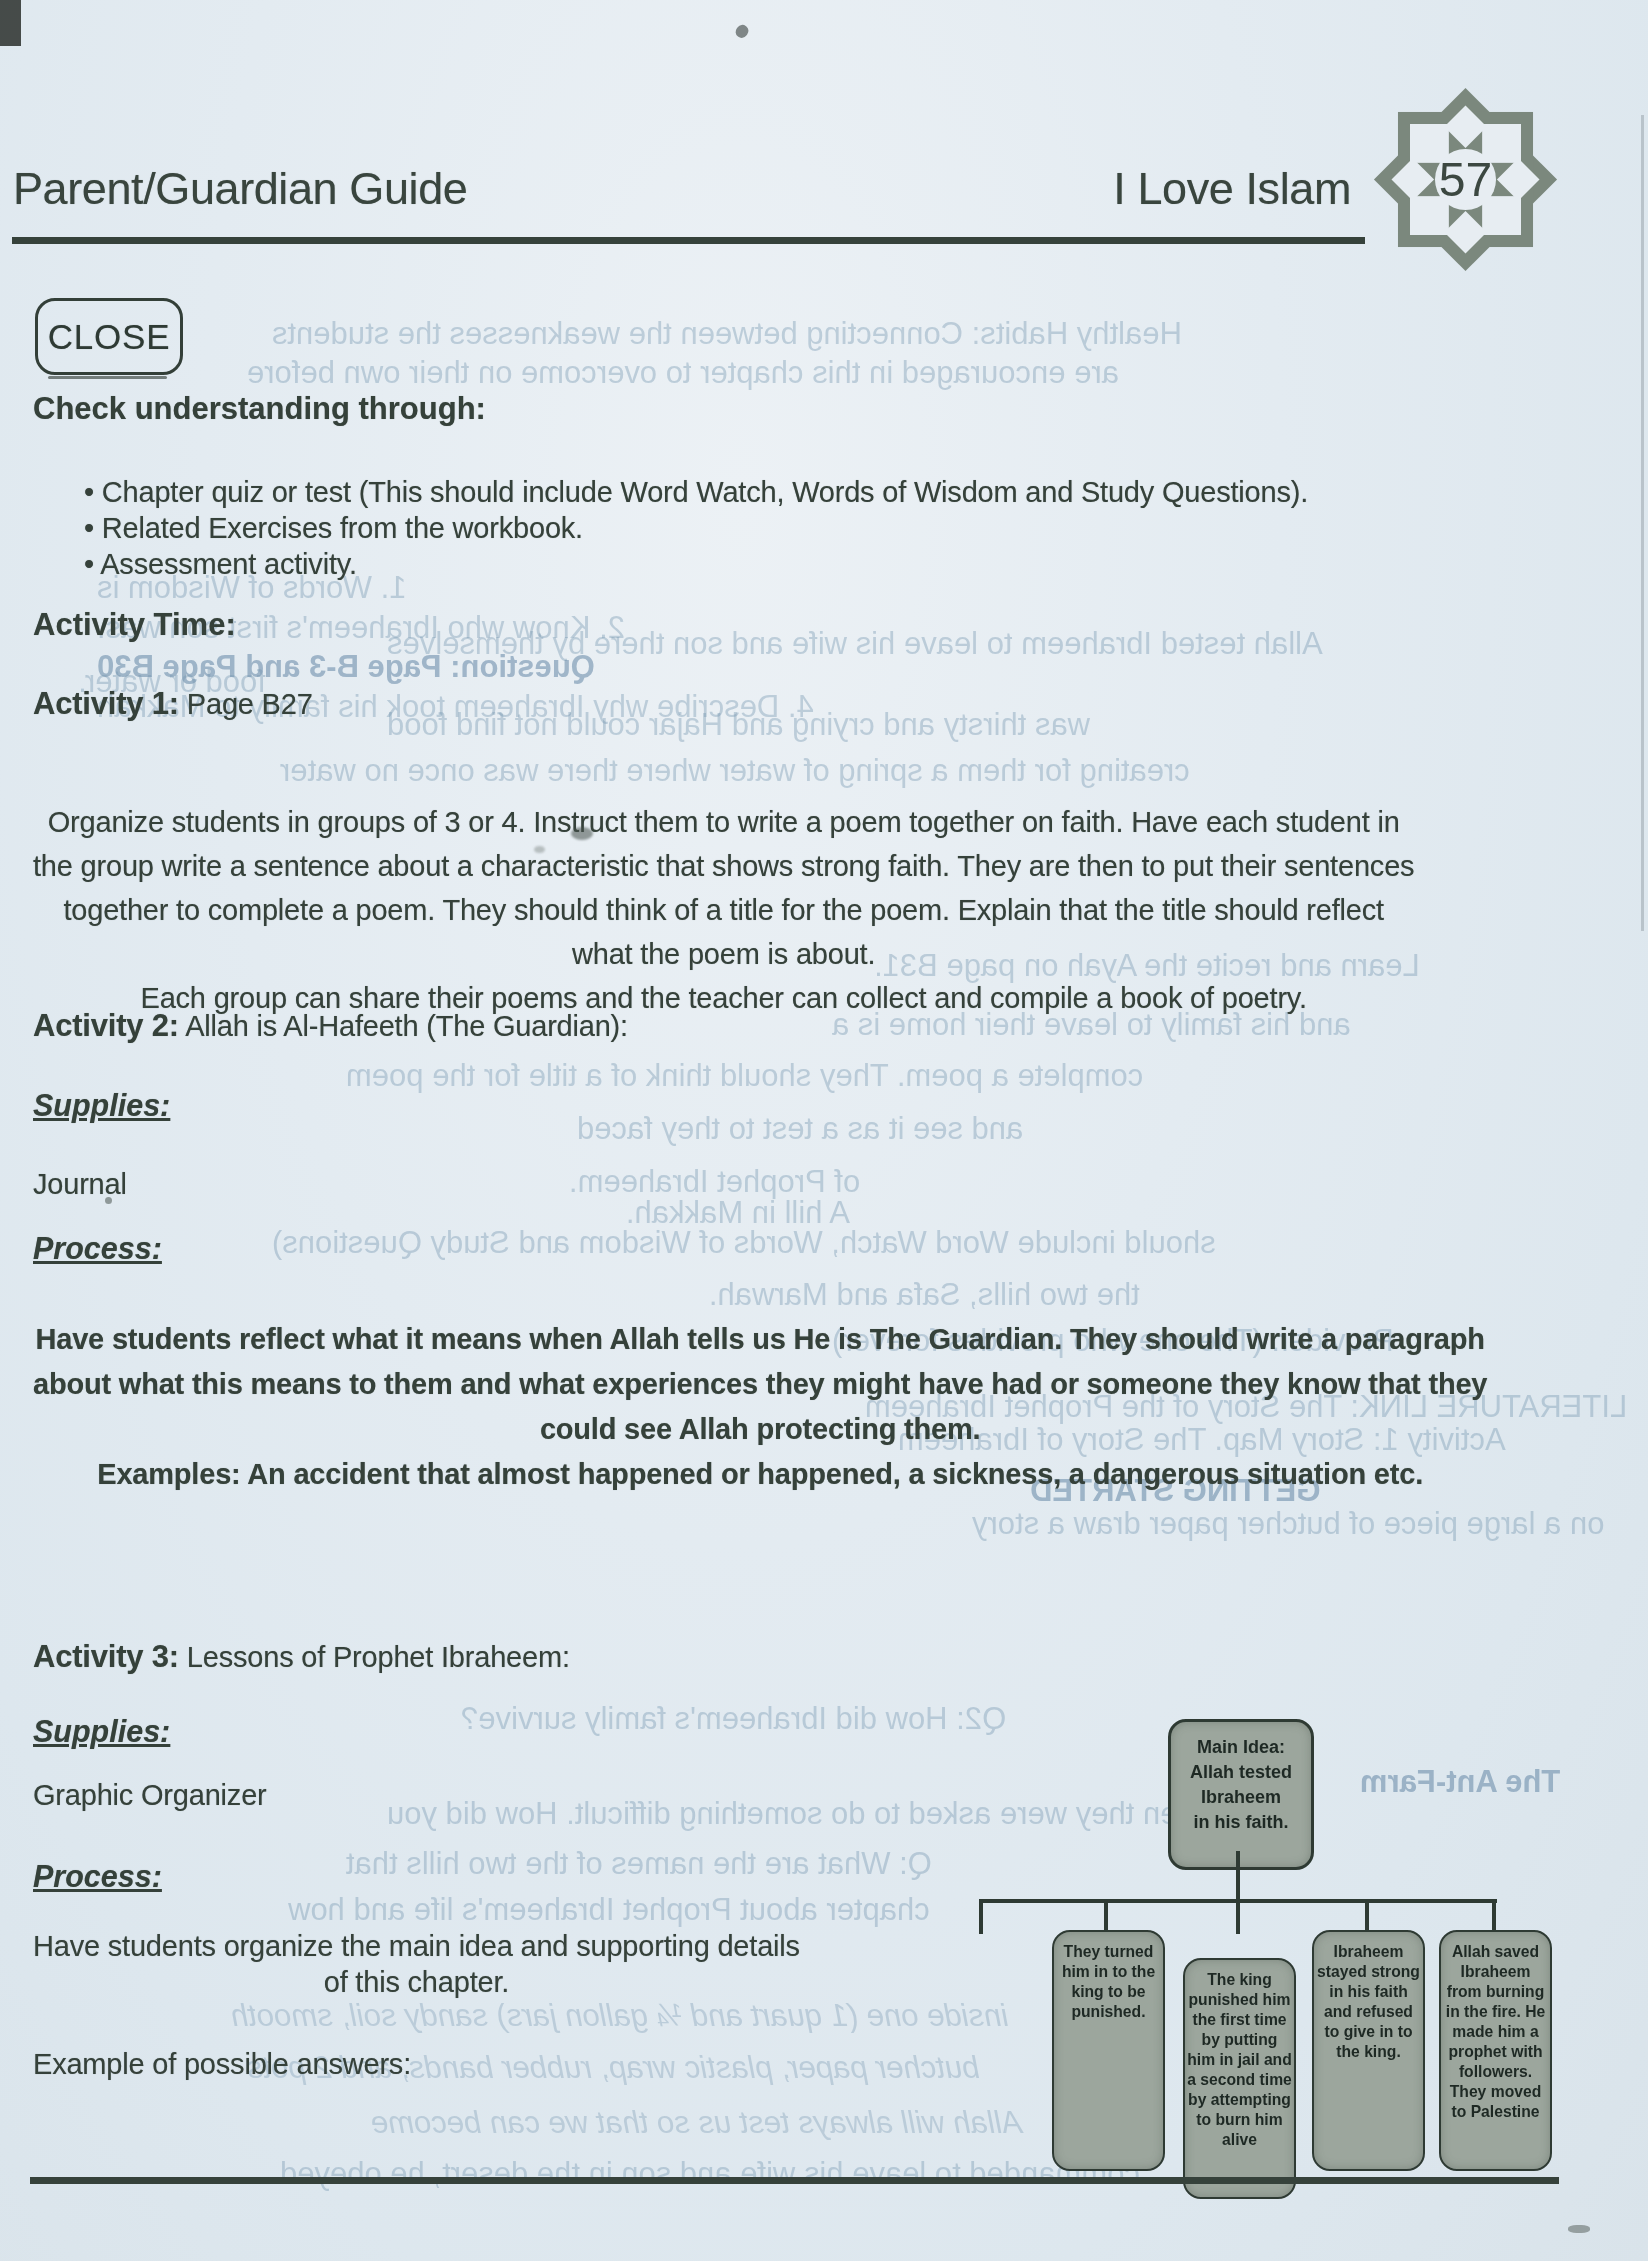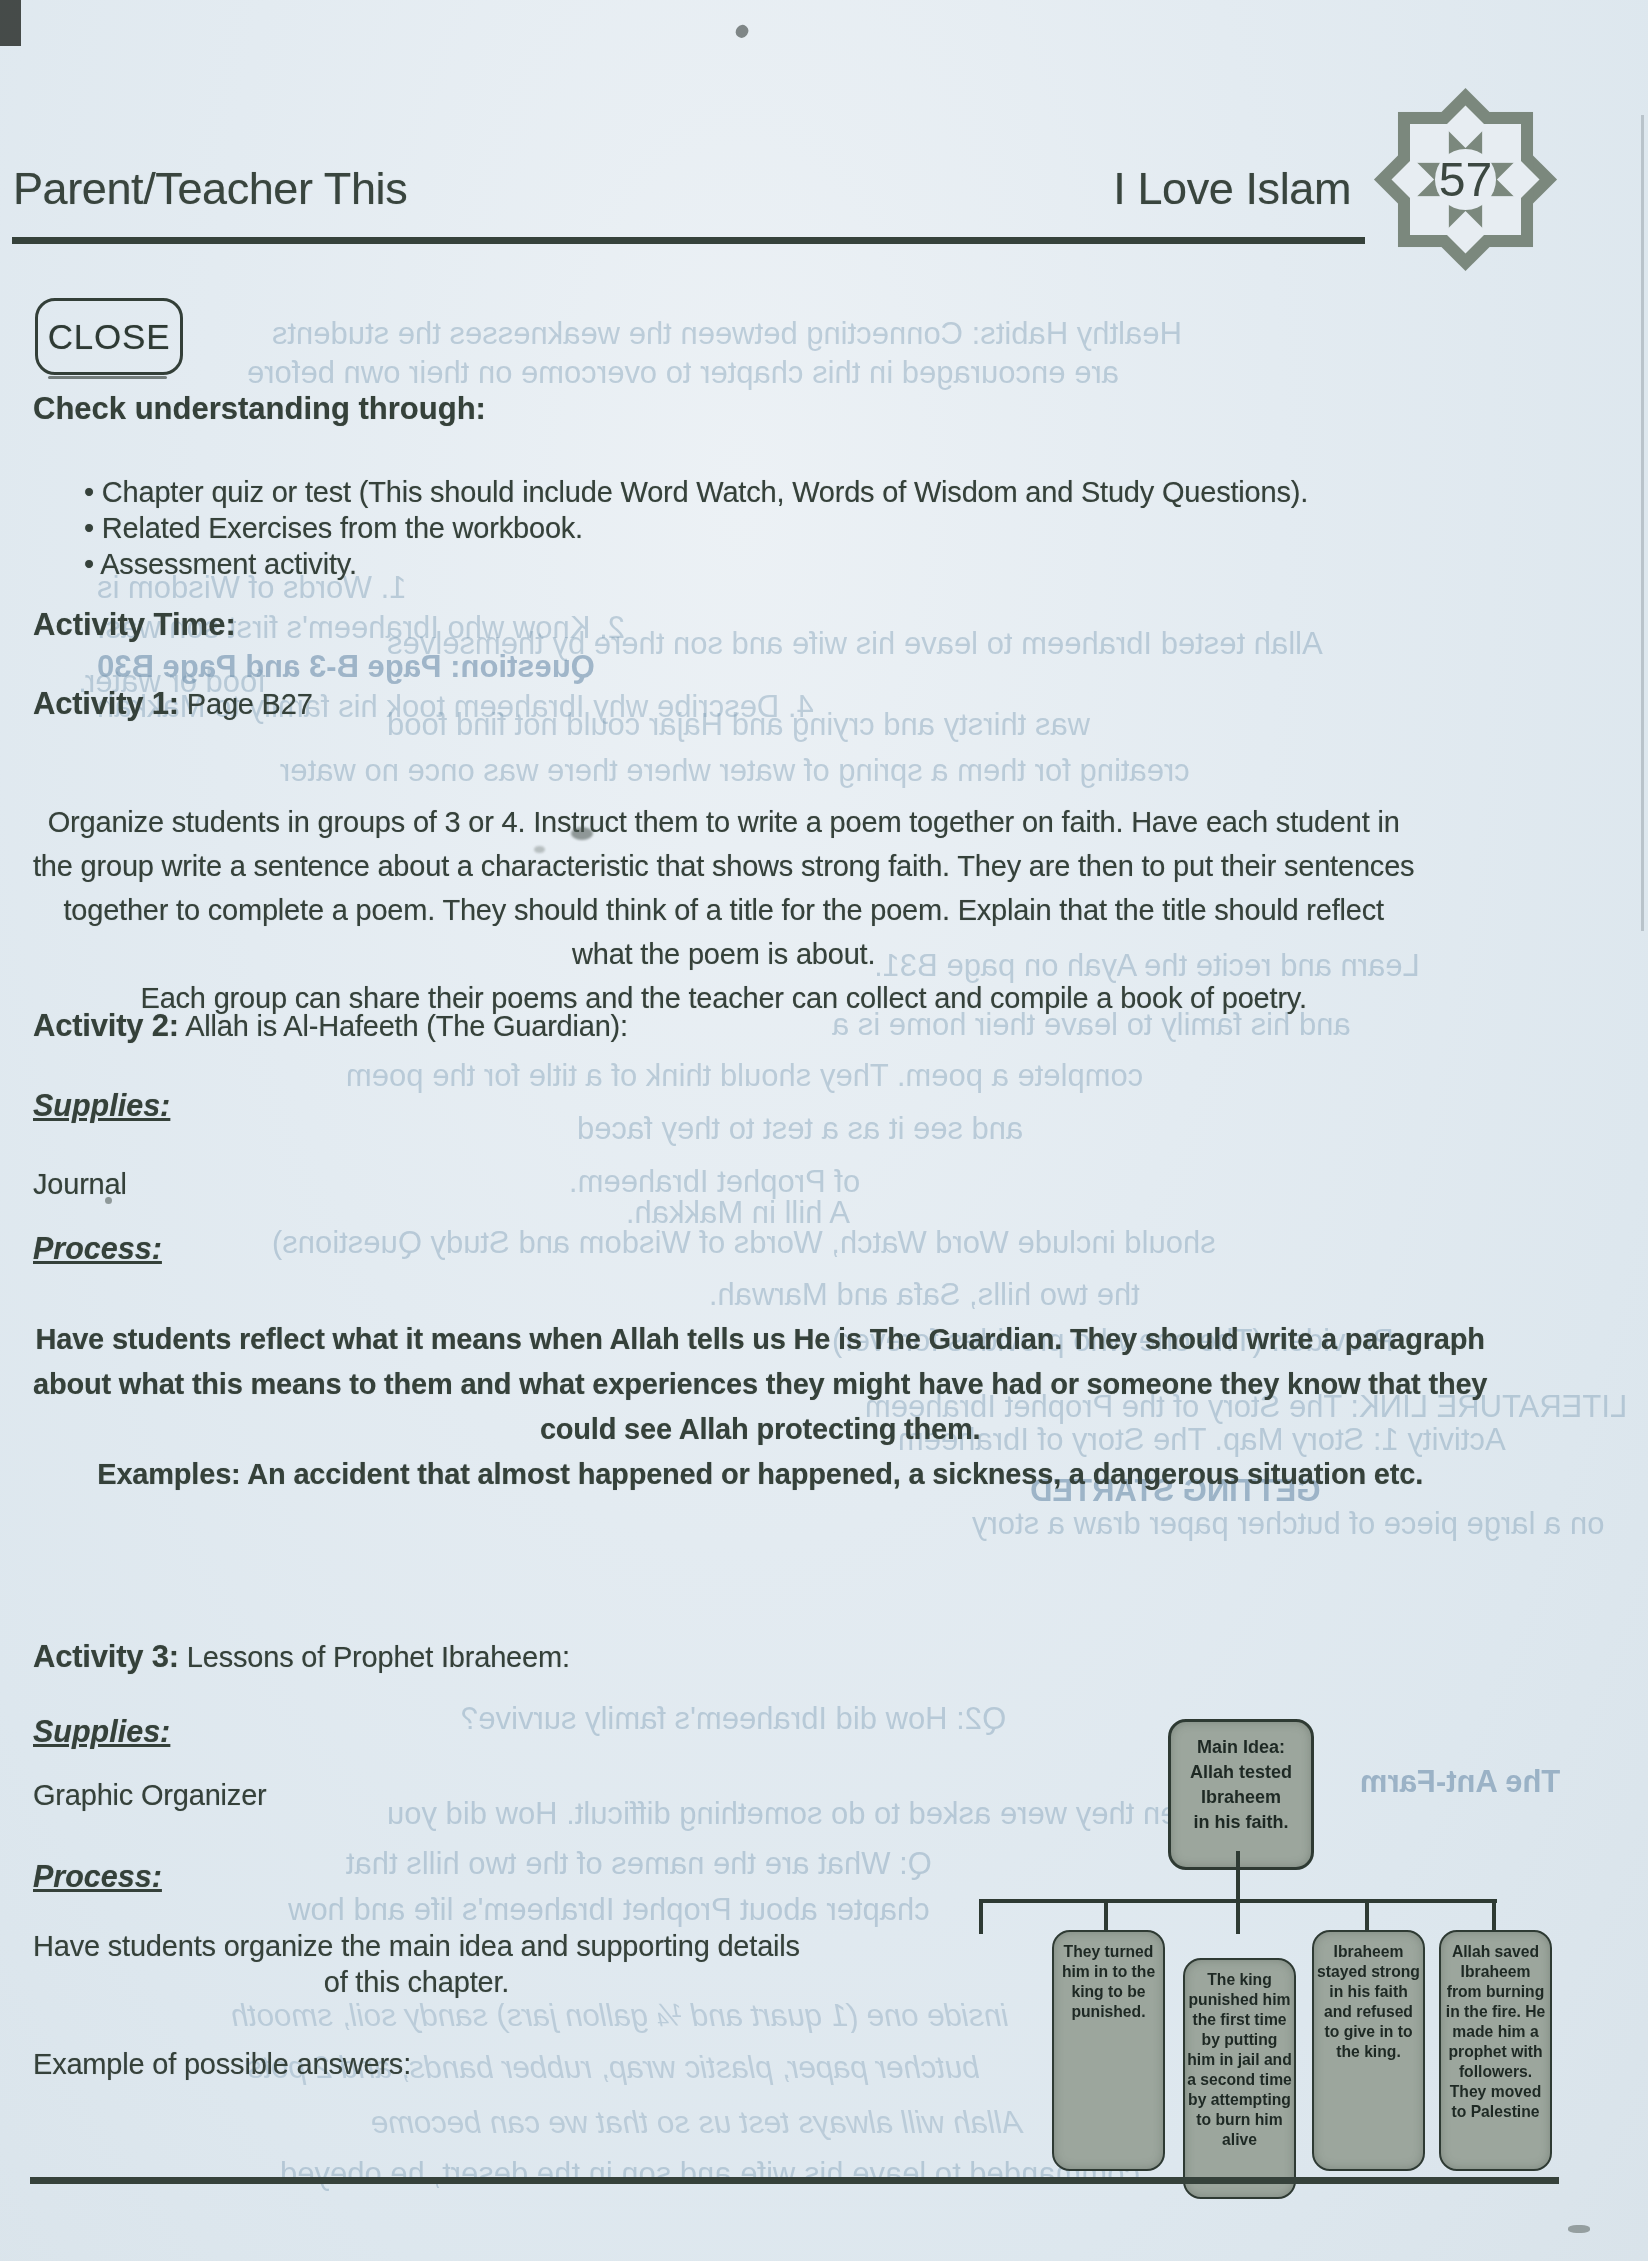--- a/index.html
+++ b/index.html
@@ -91,21 +91,21 @@
   <div class="ghost g23">Q2: How did Ibraheem's family survive?</div>
   <div class="ghost g24 strong">The Ant-Farm</div>
   <div class="ghost g25">when they were asked to do something difficult. How did you</div>
   <div class="ghost g26">Q: What are the names of the two hills that</div>
   <div class="ghost g27">chapter about Prophet Ibraheem's life and how</div>
   <div class="ghost g28 it">inside one (1 quart and ¼ gallon jars) sandy soil, smooth</div>
   <div class="ghost g29 it">butcher paper, plastic wrap, rubber bands, and 2 pots</div>
   <div class="ghost g30 it">Allah will always test us so that we can become</div>
   <div class="ghost g31">commanded to leave his wife and son in the desert, he obeyed</div>
 
-  <div class="ink title" style="left:13px;top:163px;">Parent/Teacher This</div>
+  <div class="ink title" style="left:13px;top:163px;">Parent/Guardian Guide</div>
   <div class="ink title" style="right:297px;top:163px;">I Love Islam</div>
 
   <svg style="position:absolute;left:1373px;top:84px;" width="185" height="191" viewBox="0 0 100 100">
     <polygon points="50,0.5 99.5,50 50,99.5 0.5,50" fill="#7b887d"></polygon>
     <rect x="13.5" y="13.5" width="73" height="73" fill="#7b887d"></rect>
     <polygon points="50,10 61.5,21.5 50,33 38.5,21.5" fill="#e7edf2"></polygon>
     <polygon points="50,67 61.5,78.5 50,90 38.5,78.5" fill="#e7edf2"></polygon>
     <polygon points="10,50 21.5,38.5 33,50 21.5,61.5" fill="#e7edf2"></polygon>
     <polygon points="67,50 78.5,38.5 90,50 78.5,61.5" fill="#e7edf2"></polygon>
     <rect x="20" y="20" width="21" height="21" fill="#e7edf2"></rect>

